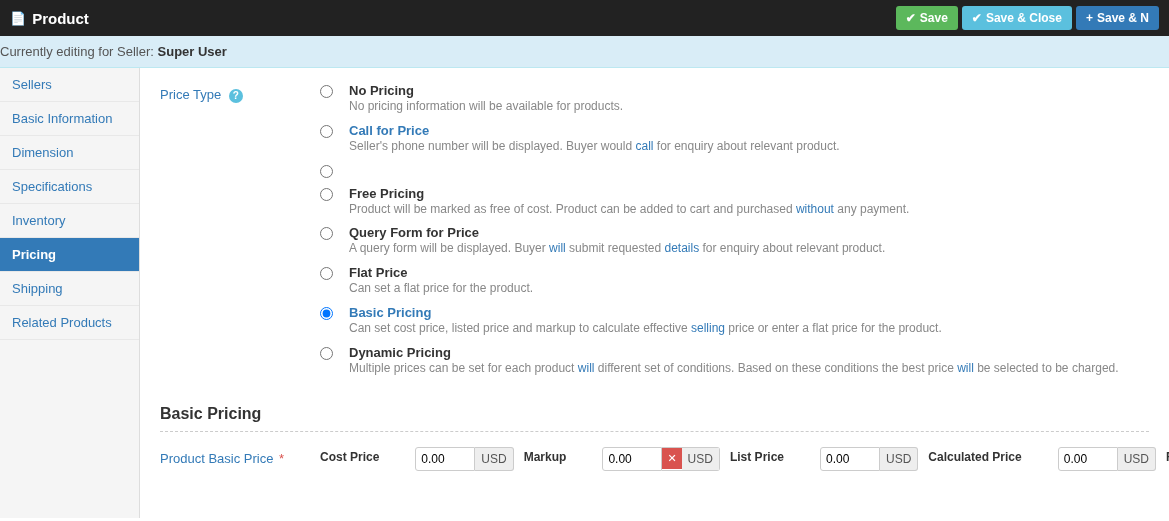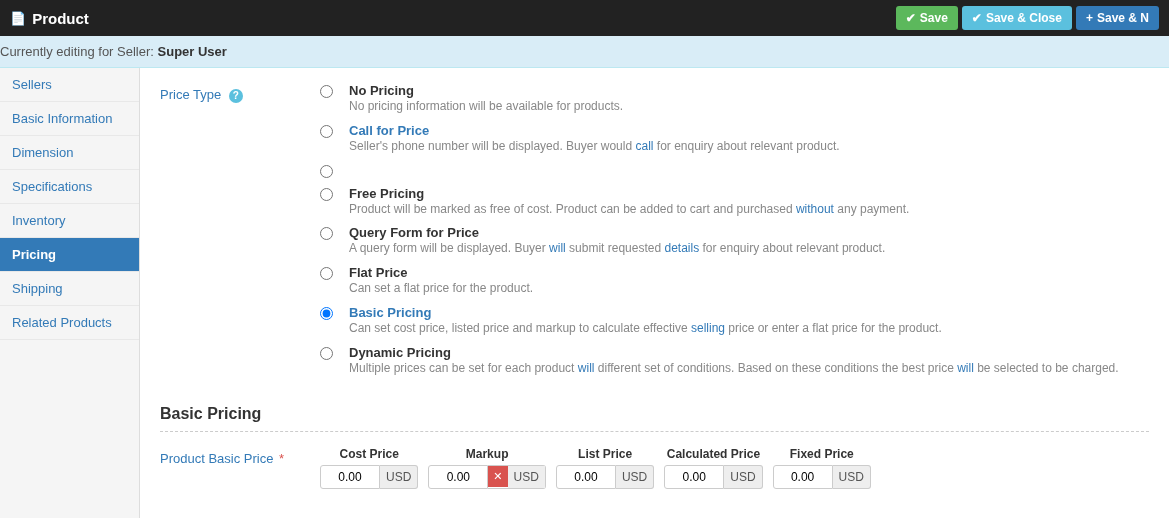--- a/index.html
+++ b/index.html
@@ -158,42 +158,43 @@
       margin-bottom: 8px;
     }
 
     
     .pricing-table-row {
       display: flex;
       gap: 0;
     }
     .pricing-col {
       display: flex;
-      flex-direction: column;
+      flex-direction: row;
       align-items: center;
       margin-right: 2px;
+      gap: 36px;
     }
     .pricing-col-header {
       font-size: 12px;
       font-weight: bold;
       color: #333;
       margin-bottom: 4px;
       white-space: nowrap;
     }
     .pricing-input-group {
       display: flex;
       align-items: center;
     }
     .pricing-input {
       width: 60px;
       padding: 4px 5px;
       border: 1px solid #ccc;
       border-radius: 3px 0 0 3px;
       font-size: 12px;
-      text-align: center;
+      text-align: left;
     }
     .pricing-currency {
       padding: 4px 6px;
       background: #eee;
       border: 1px solid #ccc;
       border-left: none;
       border-radius: 0 3px 3px 0;
       font-size: 12px;
       color: #555;
     }

